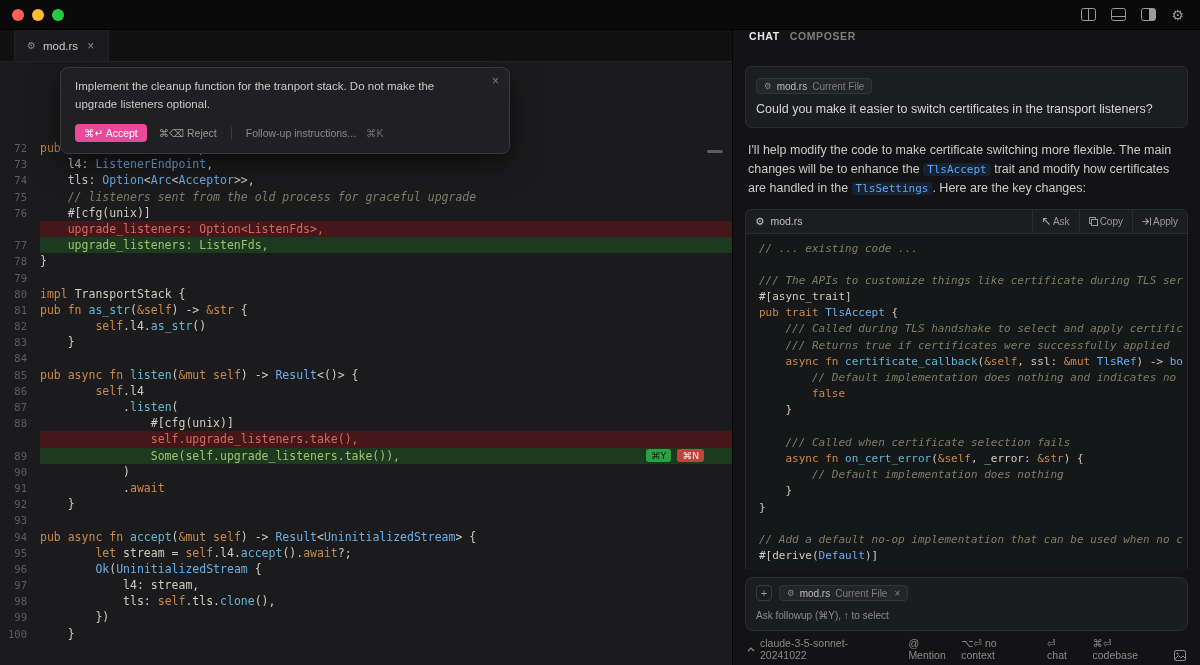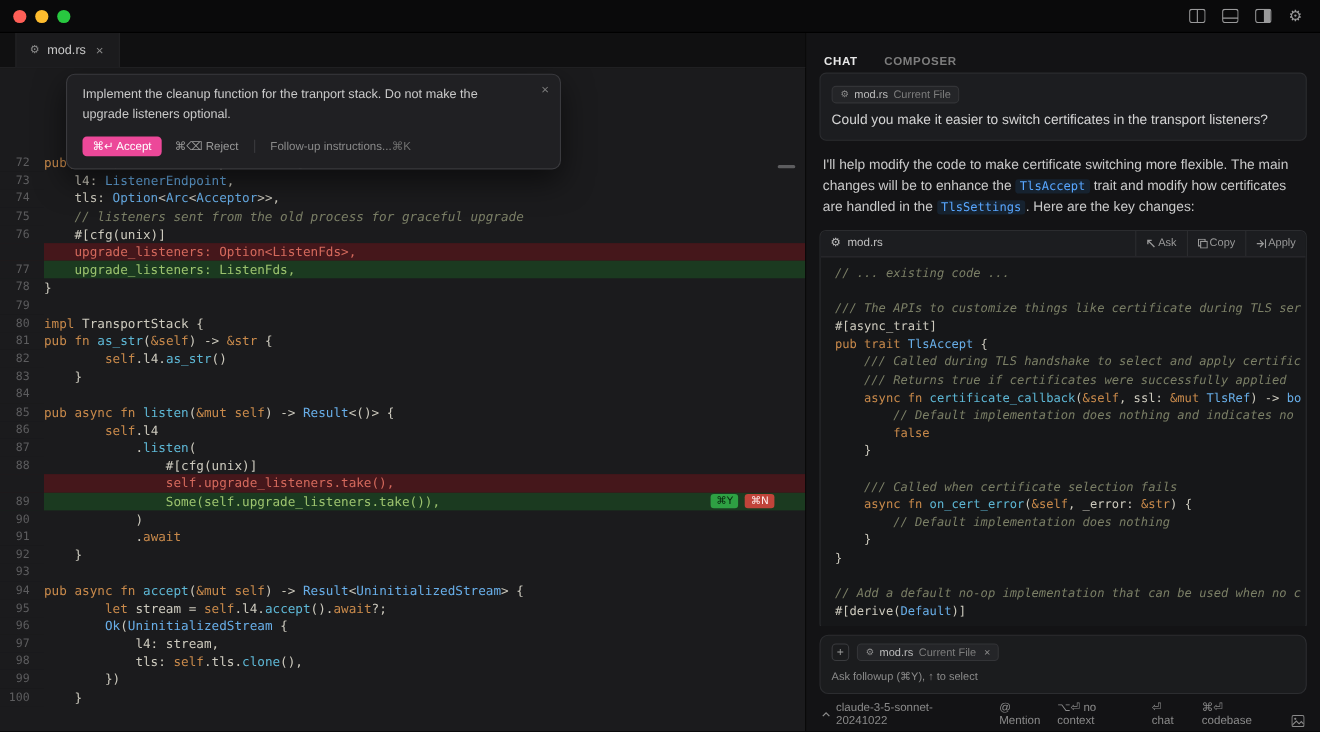--- a/index.html
+++ b/index.html
@@ -32,21 +32,21 @@
 
   
   .editor-body { position:relative; flex:1; overflow:hidden; }
   .popup { position:absolute; left:60px; top:5px; width:450px; z-index:6; background:#202023;
            border:1px solid #3a3a3e; border-radius:8px; box-shadow:0 10px 28px rgba(0,0,0,.55); }
   .popup-text { padding:10px 30px 2px 14px; font-size:11.5px; line-height:1.55; color:#c9c9c9; }
   .popup-close { position:absolute; top:6px; right:10px; color:#7d7d7d; font-size:12px; cursor:pointer; }
   .popup-actions { display:flex; align-items:center; padding:8px 14px 11px; font-size:10.5px; }
   .btn-accept { background:#ec4899; color:#fff; padding:3px 9px; border-radius:4px; font-size:10.5px; }
   .btn-reject { color:#9a9a9a; margin-left:12px; }
-  .followup { color:#8a8a8a; margin-left:14px; padding-left:14px; border-left:1px solid #3a3a3e; display:flex; }
+  .followup { color:#8a8a8a; margin-left:14px; padding-left:14px; border-left:1px solid #3a3a3e; display:flex; gap:10px; }
   .followup .sc { color:#707070; }
 
   .scroll-mark { position:absolute; right:9px; top:88px; width:16px; height:3px; background:#5d5d5f; border-radius:2px; }
 
   
   .code-area { position:absolute; top:78px; left:0; right:0; font-family:"DejaVu Sans Mono",monospace; font-size:11.5px; }
   .cl { display:flex; align-items:stretch; height:16.2px; line-height:16.2px; white-space:pre; }
   .gut { flex:none; width:40px; text-align:right; padding-right:13px; color:#5d5d5f; font-size:10.5px; background:#1b1b1d; }
   .code-text { white-space:pre; }
   .line-del { background:#45171b; }
@@ -58,21 +58,21 @@
   .badge-y { background:#2ea043; color:#06230c; }
   .badge-n { background:#c0443a; color:#fdeceb; }
 
   .tok-n { color:#cdcabe; }
   .tok-k { color:#c98a4b; }
   .tok-t { color:#68aee8; }
   .tok-f { color:#5eb8d6; }
   .tok-c { color:#7b7f66; font-style:italic; }
 
   
-  .chat-tabs { height:32px; display:flex; align-items:flex-end; gap:24px; padding:0 16px; flex:none; }
+  .chat-tabs { height:32px; display:flex; align-items:flex-start; gap:10px; padding:0 16px; flex:none; }
   .chat-tab { font-size:10.5px; font-weight:700; letter-spacing:.6px; color:#7d7d7d; cursor:pointer; }
   .chat-tab.active { color:#e8e8e8; }
 
   .chat-scroll { flex:1; overflow:hidden; padding:4px 12px 0; }
 
   .msg-card { background:#1c1d20; border:1px solid #2b2c2f; border-radius:6px; padding:8px 10px; }
   .chip { display:inline-flex; align-items:center; gap:5px; background:#242528; border:1px solid #333437;
           border-radius:4px; padding:1.5px 7px; font-size:10px; color:#bdbdbd; }
   .chip .chip-icon { font-family:"DejaVu Sans",sans-serif; font-size:8.5px; color:#8a8a8a; }
   .chip .dim { color:#7d7d7d; }

